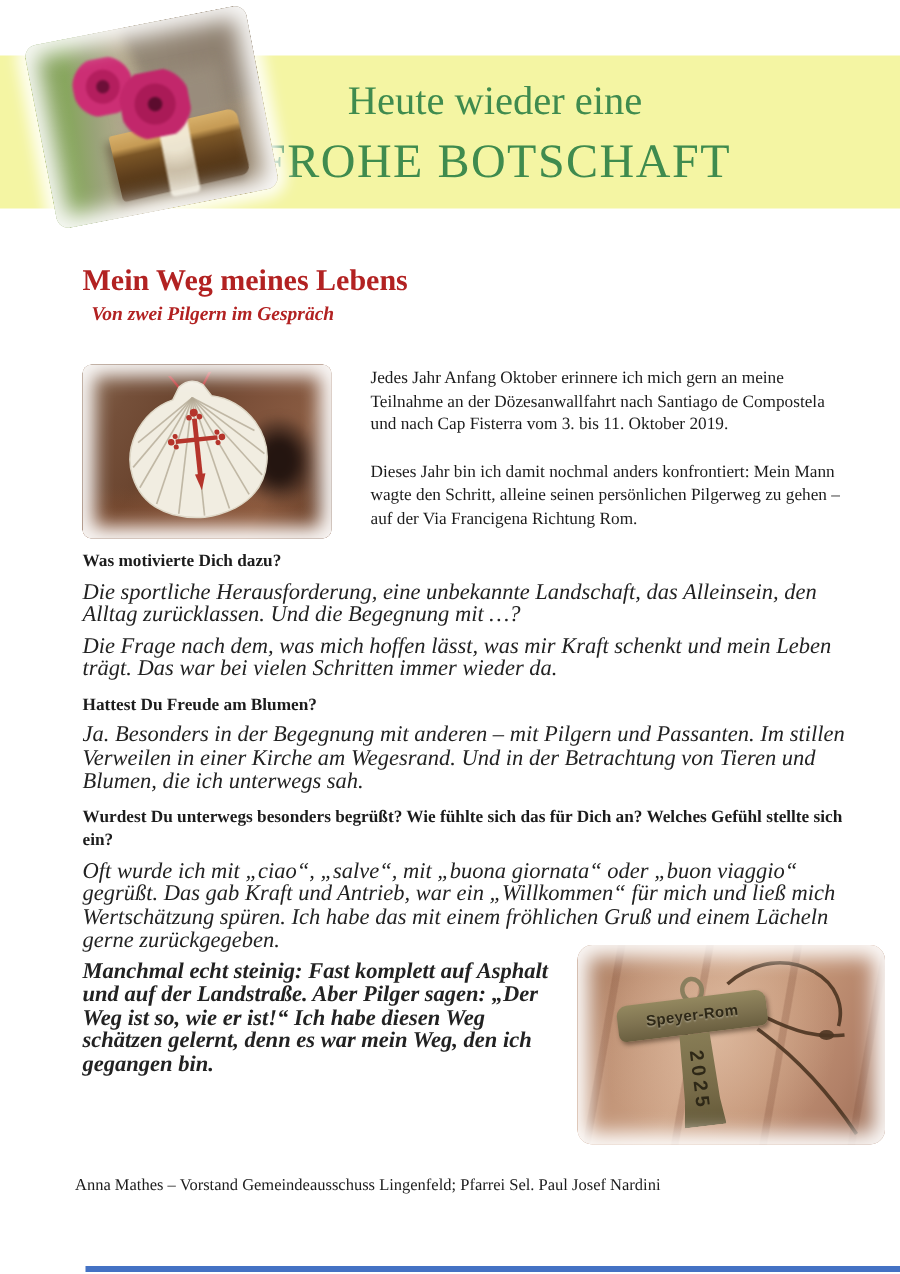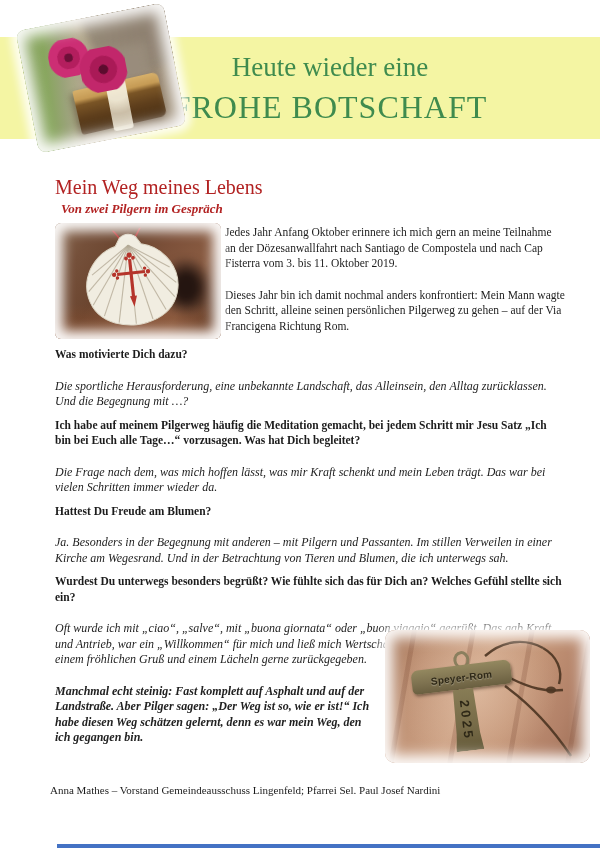--- a/index.html
+++ b/index.html
@@ -44,40 +44,40 @@
     background:radial-gradient(circle,#6d0f38 0 15%,#b41e5e 17% 40%,#cc2e74 42% 72%,rgba(204,46,116,0) 75%);
   }
   .fp-flower-b {
     position:absolute; left:37%; top:26%; width:46px; height:44px; filter:blur(.7px);
     background:radial-gradient(circle,#5c0c2e 0 14%,#aa1a57 16% 42%,#c2276b 44% 74%,rgba(194,39,107,0) 77%);
   }
   .fp-fade { position:absolute; inset:0; box-shadow:inset 0 0 14px 8px rgba(255,255,255,0.95); }
 
   
   .content { position:absolute; left:55px; top:176px; width:510px; }
-  .title { margin:0; font-size:20px; line-height:22px; font-weight:normal; color:#b22222; }
+  .title { margin:0; font-size:20px; line-height:22px; font-weight:bold; color:#b22222; }
   .subtitle { margin:3px 0 0 6px; font-size:13px; line-height:16px; font-weight:bold; font-style:italic; color:#b22222; }
 
-  .intro-row { display:flex; gap:4px; margin-top:6px; }
+  .intro-row { display:flex; gap:26px; margin-top:26px; }
   .shell-photo {
     flex:none; position:relative; width:166px; height:116px; border-radius:6px; overflow:hidden;
     background:linear-gradient(120deg,#8a6a52 0%,#75503a 18%,#6b452f 35%,#7d513a 55%,#8a5c42 75%,#5e3b28 92%);
     box-shadow:0 0 7px 4px rgba(255,255,255,0.8);
   }
   .sp-dark { position:absolute; right:6%; top:30%; width:30%; height:50%; background:radial-gradient(ellipse,#241510 30%,rgba(36,21,16,0) 75%); filter:blur(3px); }
   .sp-rust { position:absolute; left:0; bottom:0; width:100%; height:30%; background:linear-gradient(180deg,rgba(141,79,47,0) 0%,rgba(150,86,50,.55) 100%); }
   .sp-shell-svg { position:absolute; left:12px; top:6px; transform:rotate(-6deg); }
   .sp-fade { position:absolute; inset:0; box-shadow:inset 0 0 12px 8px rgba(255,255,255,0.95); }
 
   .intro-text { flex:1; }
   .body-p { margin:2px 0 0; font-size:11.5px; line-height:15.5px; }
   .body-p + .body-p { margin-top:16px; }
 
   .q { margin:8px 0 0; font-size:11.5px; line-height:15.5px; font-weight:bold; }
-  .a { margin:16px 0 0; font-size:12px; line-height:15.5px; font-style:italic; color:#222222; }
+  .a { margin:5px 0 0; font-size:15px; line-height:15.5px; font-style:italic; color:#222222; }
   .final-a { width:322px;font-weight:bold; }
 
   
   .pendant-photo {
     position:absolute; left:385px; top:630px; width:205px; height:133px;
     border-radius:10px; overflow:hidden;
     background:linear-gradient(115deg,#a87a5e 0%,#bf9174 20%,#cda285 42%,#c39476 62%,#b28168 82%,#9a6b52 100%);
     box-shadow:0 0 8px 5px rgba(255,255,255,0.85);
   }
   .pp-palm { position:absolute; inset:0; background:radial-gradient(circle at 45% 45%, rgba(235,205,180,.5), rgba(235,205,180,0) 60%); }
@@ -173,21 +173,20 @@
 
       <div class="intro-text">
         <p class="body-p">Jedes Jahr Anfang Oktober erinnere ich mich gern an meine Teilnahme an der Dözesanwallfahrt nach Santiago de Compostela und nach Cap Fisterra vom 3. bis 11. Oktober 2019.</p>
         <p class="body-p">Dieses Jahr bin ich damit nochmal anders konfrontiert: Mein Mann wagte den Schritt, alleine seinen persönlichen Pilgerweg zu gehen – auf der Via Francigena Richtung Rom.</p>
       </div>
     </div>
 
     <p class="q">Was motivierte Dich dazu?</p>
     <p class="a">Die sportliche Herausforderung, eine unbekannte Landschaft, das Alleinsein, den Alltag zurücklassen. Und die Begegnung mit …?</p>
 
-    <p class="q">Ich habe auf meinem Pilgerweg häufig die Meditation gemacht, bei jedem Schritt mir Jesu Satz „Ich bin bei Euch alle Tage…“ vorzusagen. Was hat Dich begleitet?</p>
     <p class="a">Die Frage nach dem, was mich hoffen lässt, was mir Kraft schenkt und mein Leben trägt. Das war bei vielen Schritten immer wieder da.</p>
 
     <p class="q">Hattest Du Freude am Blumen?</p>
     <p class="a">Ja. Besonders in der Begegnung mit anderen – mit Pilgern und Passanten. Im stillen Verweilen in einer Kirche am Wegesrand. Und in der Betrachtung von Tieren und Blumen, die ich unterwegs sah.</p>
 
     <p class="q">Wurdest Du unterwegs besonders begrüßt? Wie fühlte sich das für Dich an? Welches Gefühl stellte sich ein?</p>
     <p class="a">Oft wurde ich mit „ciao“, „salve“, mit „buona giornata“ oder „buon viaggio“ gegrüßt. Das gab Kraft und Antrieb, war ein „Willkommen“ für mich und ließ mich Wertschätzung spüren. Ich habe das mit einem fröhlichen Gruß und einem Lächeln gerne zurückgegeben.</p>
 
     <p class="a final-a"><span>Manchmal echt steinig: Fast komplett auf Asphalt und auf der Landstraße. Aber Pilger sagen: „Der Weg ist so, wie er ist!“ Ich habe diesen Weg schätzen gelernt, denn es war </span><b>mein Weg</b><span>, den </span><b>ich</b><span> gegangen bin.</span></p>
   </div>

